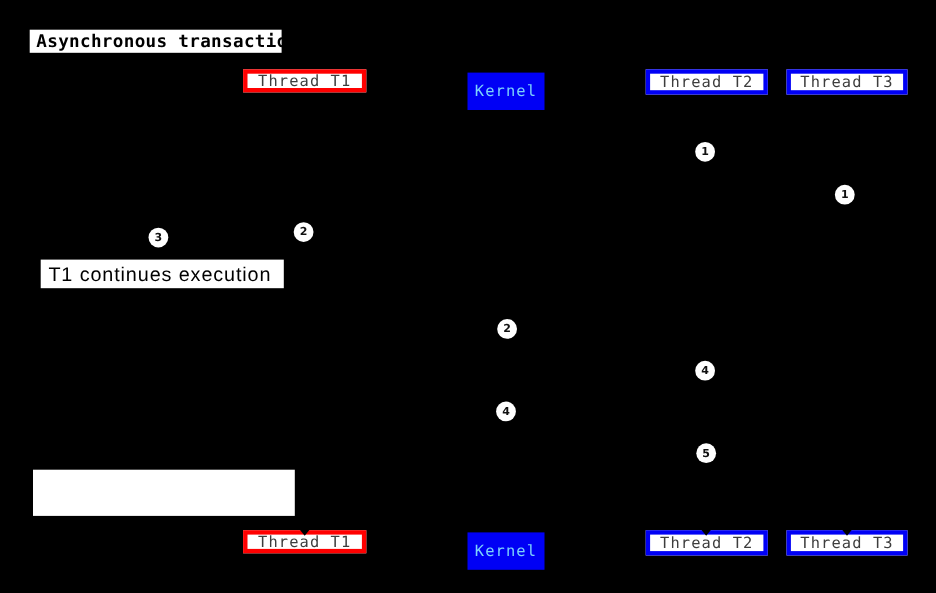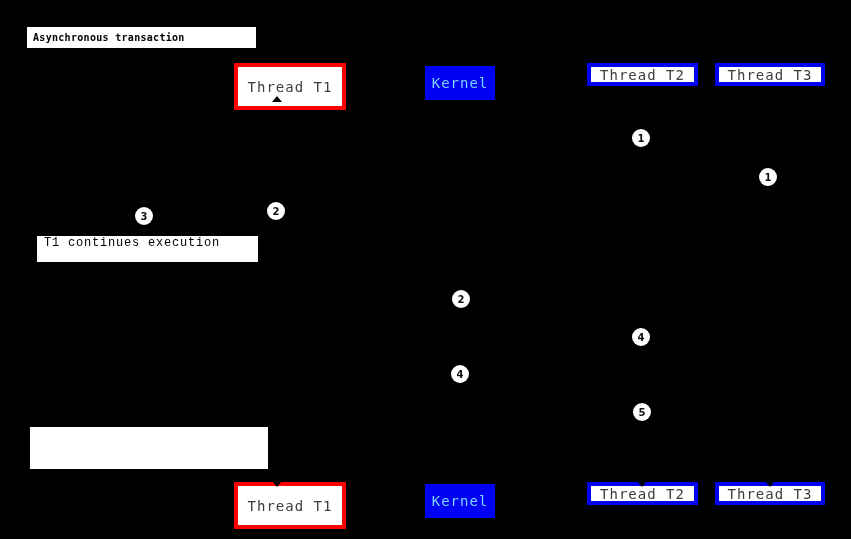--- a/index.html
+++ b/index.html
@@ -17,42 +17,42 @@
   }
   .title-box {
     position: absolute;
     left: 27px;
     top: 27px;
     width: 229px;
     height: 21px;
     background: #ffffff;
     color: #000000;
     font-family: "DejaVu Sans Mono", monospace;
-    font-size: 10px;
+    font-size: 16px;
     font-weight: bold;
     line-height: 21px;
     letter-spacing: 0.3px;
     padding-left: 6px;
     box-sizing: border-box;
     white-space: nowrap;
   }
   .participant {
     position: absolute;
     box-sizing: border-box;
     background: #ffffff;
     display: flex;
     align-items: center;
     justify-content: center;
     font-family: "DejaVu Sans Mono", monospace;
     font-size: 14px;
     letter-spacing: 1px;
     color: #3d3d3d;
     white-space: nowrap;
   }
-  .red-outline  { border: 4px solid #ff0000; height: 47px; margin-left: 13px; }
+  .red-outline  { border: 4px solid #ff0000; height: 21px; }
   .blue-outline { border: 4px solid #0000f5; height: 23px; }
   .blue-filled  { background: #0000f5; color: #7dd3fc; height: 34px; border: none; text-align: right; }
   .notch {
     position: absolute;
     width: 0;
     height: 0;
     border-left: 5px solid transparent;
     border-right: 5px solid transparent;
   }
   .notch-up   { border-bottom: 6px solid #000000; }
@@ -68,24 +68,25 @@
     font-size: 10px;
     font-weight: bold;
     display: flex;
     align-items: center;
     justify-content: center;
   }
   .note {
     position: absolute;
     background: #ffffff;
     color: #000000;
-    font-family: Liberation Mono, monospace;
-    font-size: 12px;
+    font-family: Liberation Sans, sans-serif;
+    font-size: 18px;
     letter-spacing: 0.8px;
     display: flex;
+    align-items: center;
     padding-left: 7px;
     box-sizing: border-box;
     white-space: nowrap;
   }
 </style>
 </head>
 <body>
 
 <div id="canvas">
   <div class="title-box">Asynchronous transaction</div>

